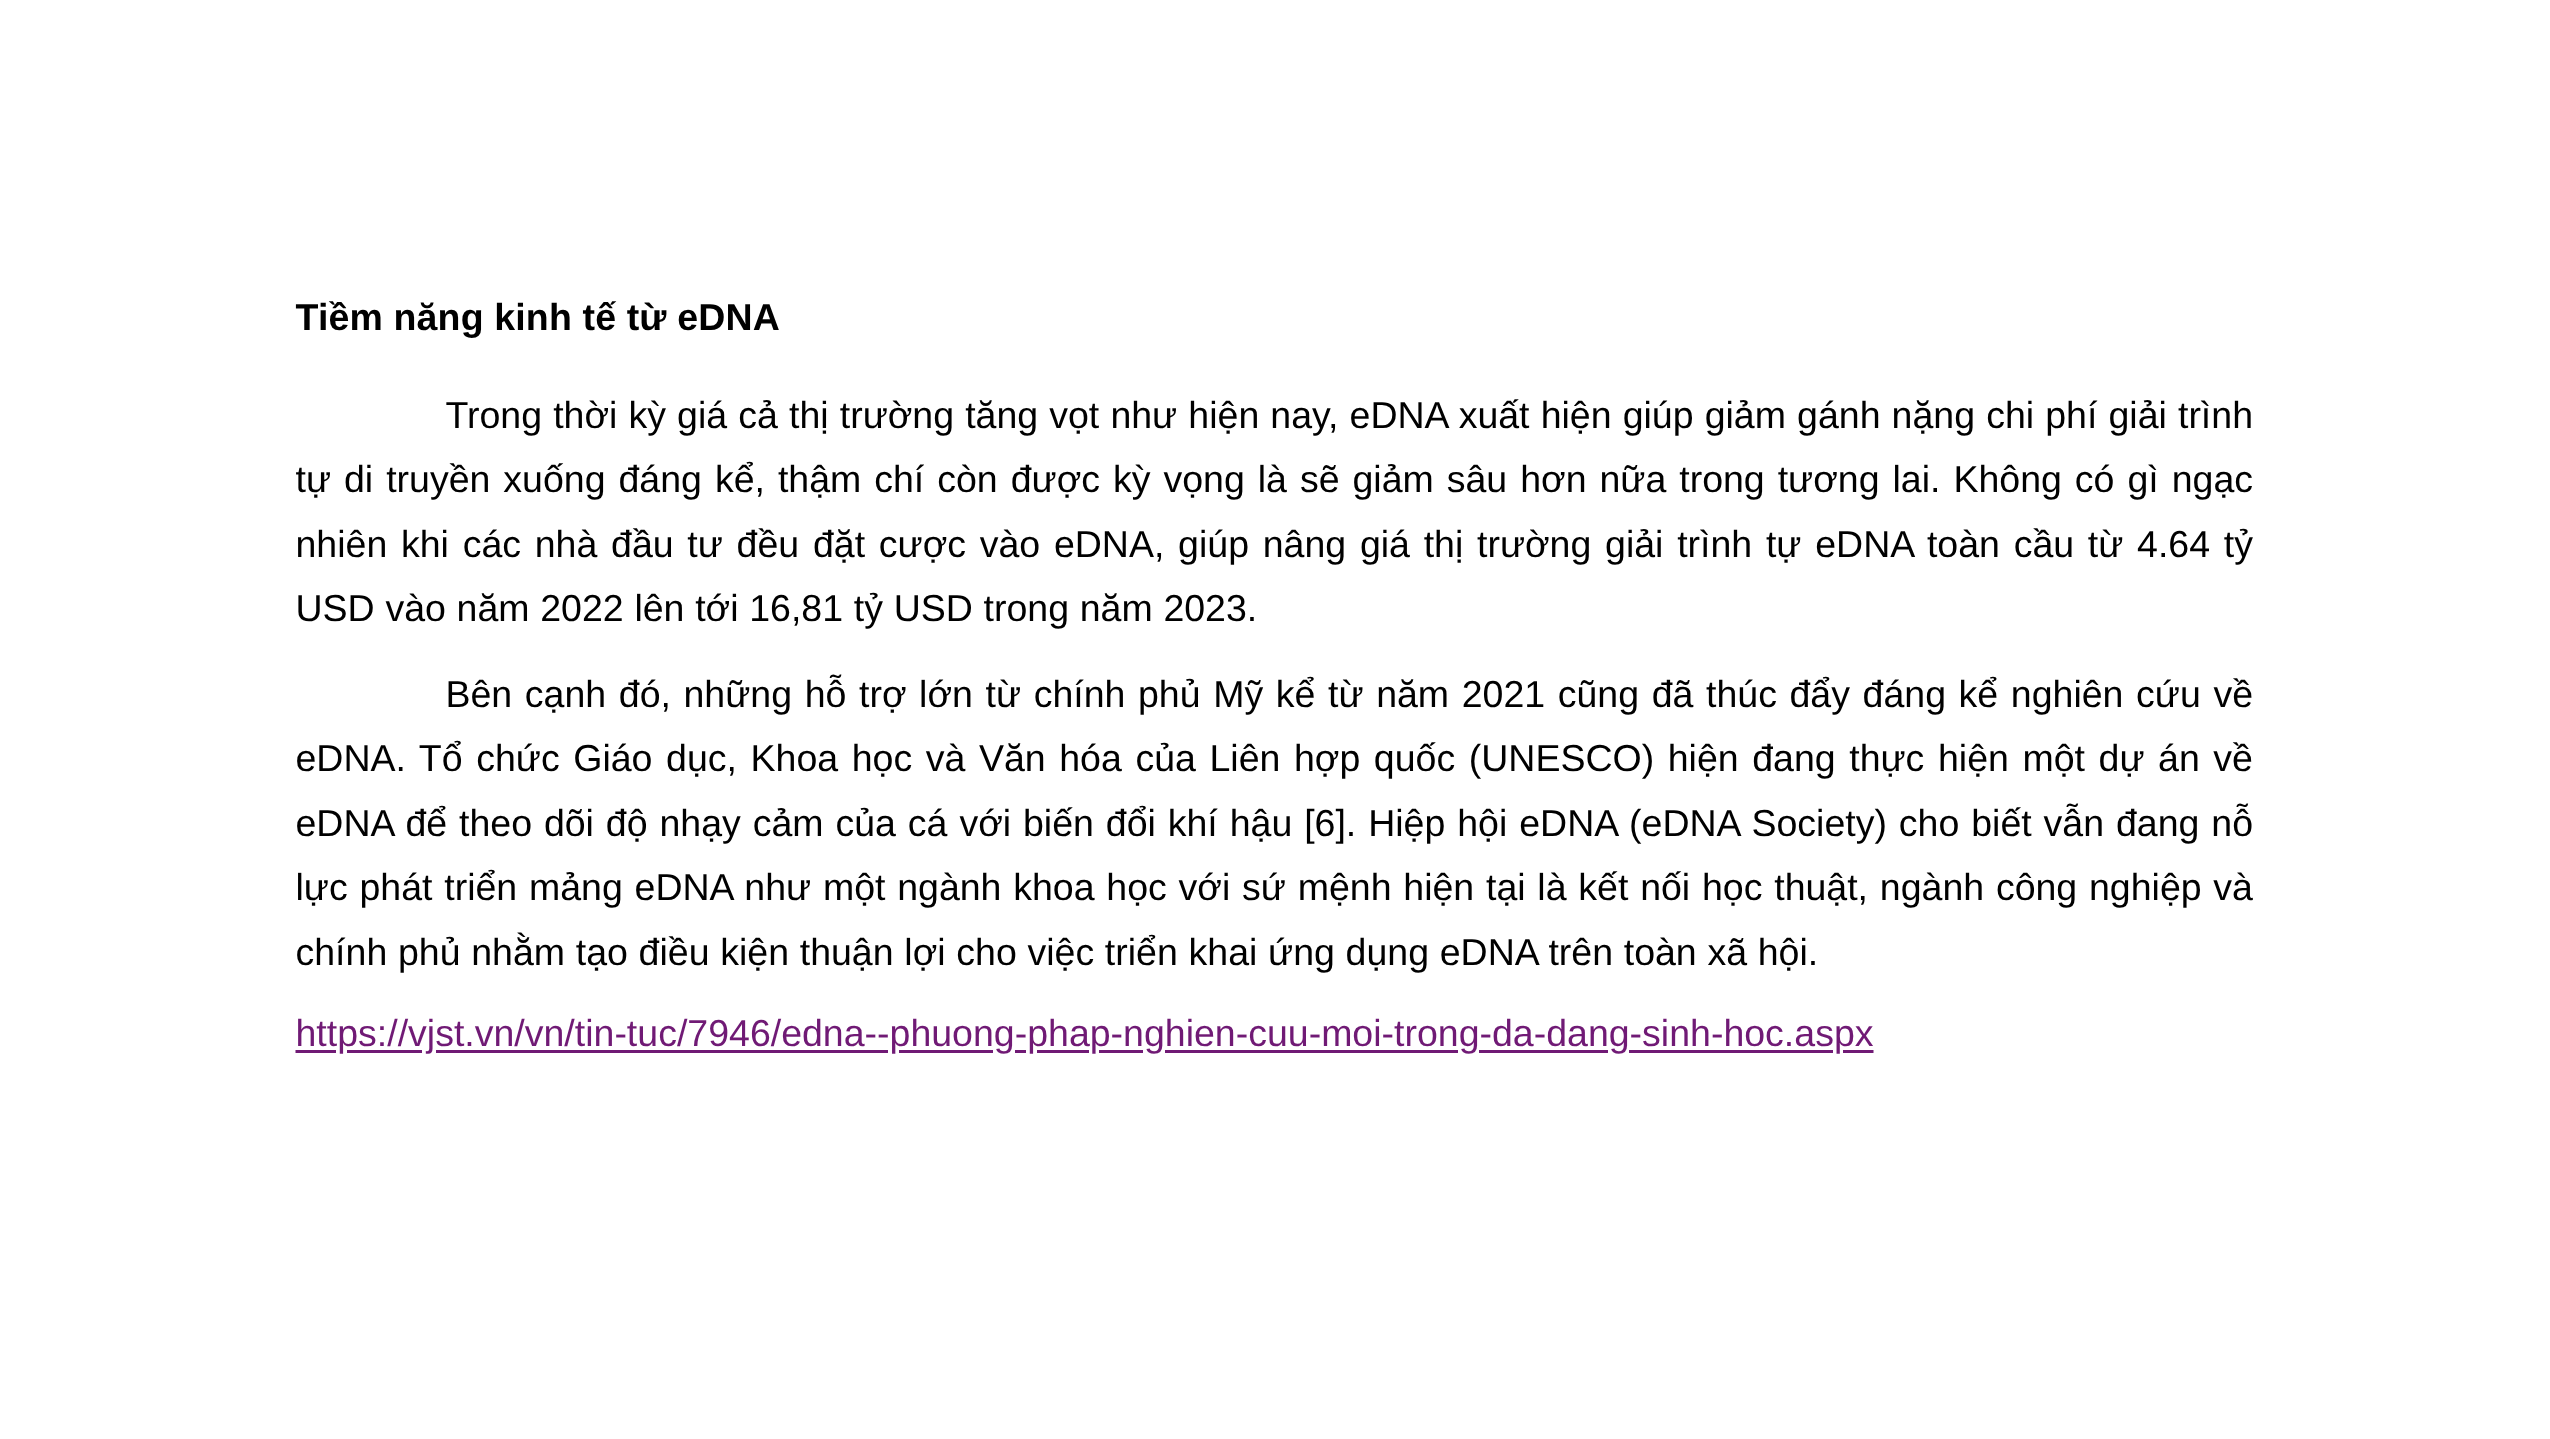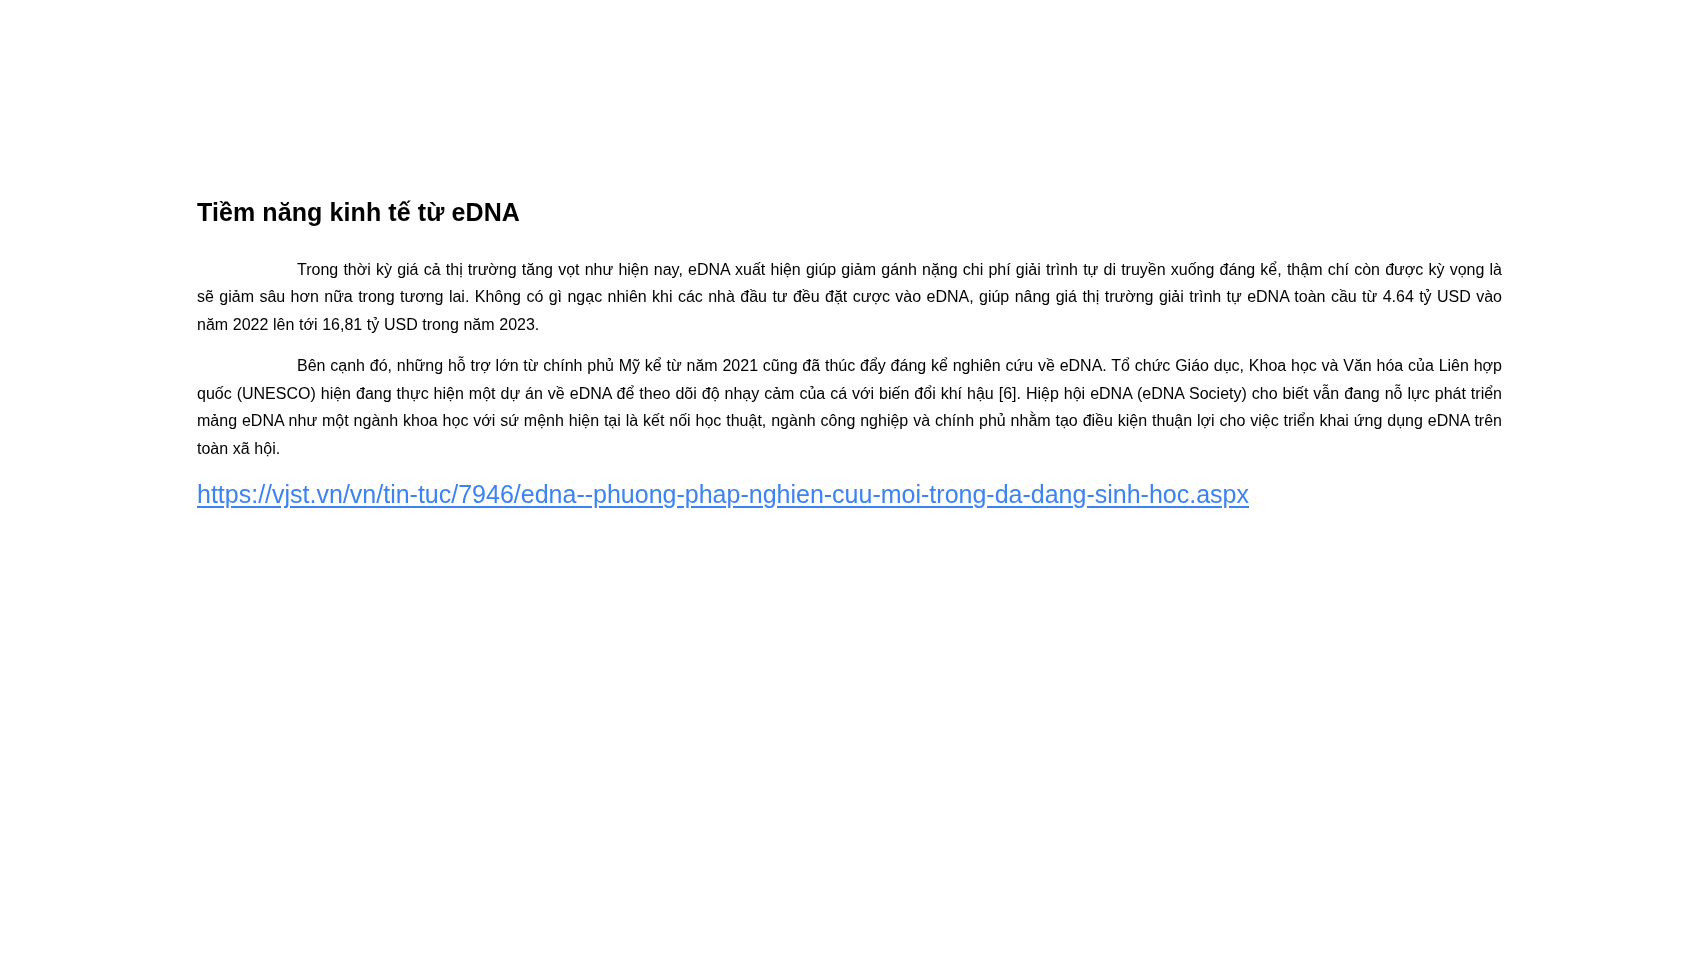--- a/index.html
+++ b/index.html
@@ -29,36 +29,36 @@
     width: 1305px;
   }
   .doc-heading {
     font-size: 25px;
     font-weight: bold;
     line-height: 1.35;
     margin: 0 0 26px 0;
     letter-spacing: 0.1px;
   }
   .doc-paragraph {
-    font-size: 16px;
+    font-size: 25px;
     line-height: 1.72;
     text-align: justify;
     text-justify: inter-word;
     margin: 0 0 14px 0;
     text-indent: 100px;
     word-spacing: 0.2px;
   }
   .doc-paragraph.last-para {
     margin-bottom: 12px;
   }
   .doc-link {
     display: inline-block;
     font-size: 25px;
     line-height: 1.6;
-    color: #3b82f6;
+    color: #701a75;
     text-decoration: underline;
     text-underline-offset: 3px;
     word-break: break-all;
   }
   .link-wrap {
     margin: 0;
     padding: 0;
   }
 </style>
 </head>

